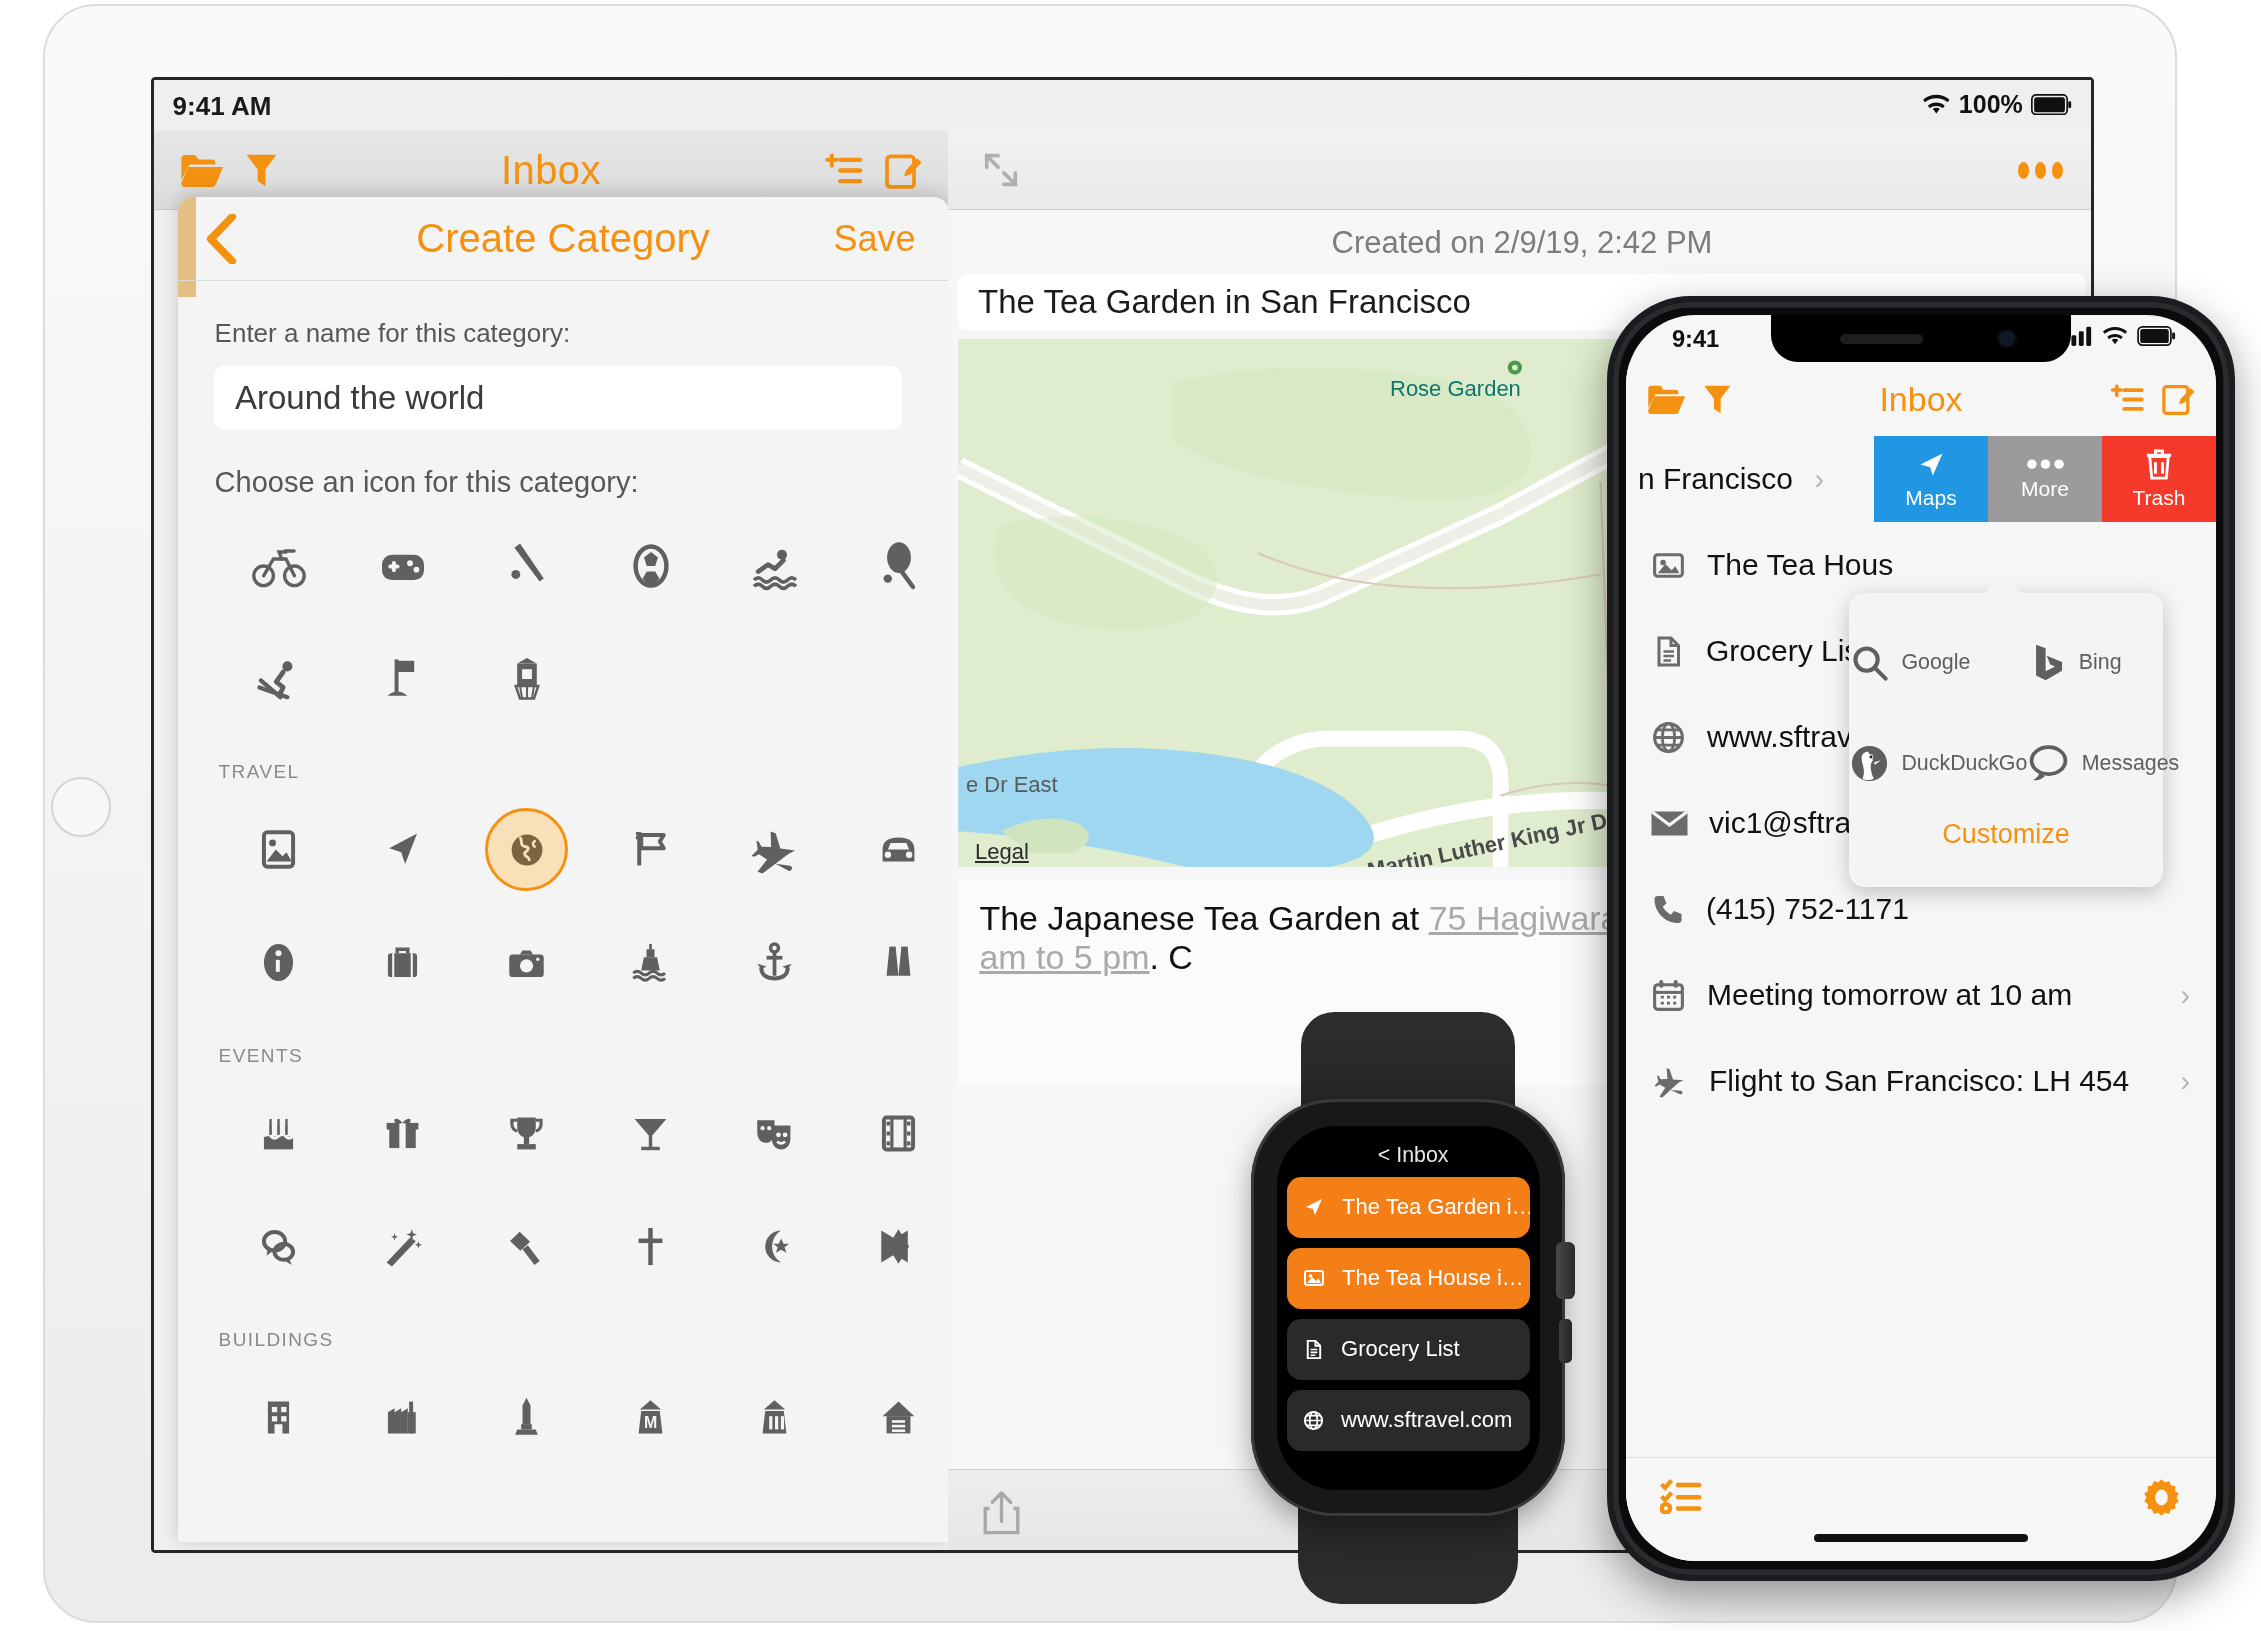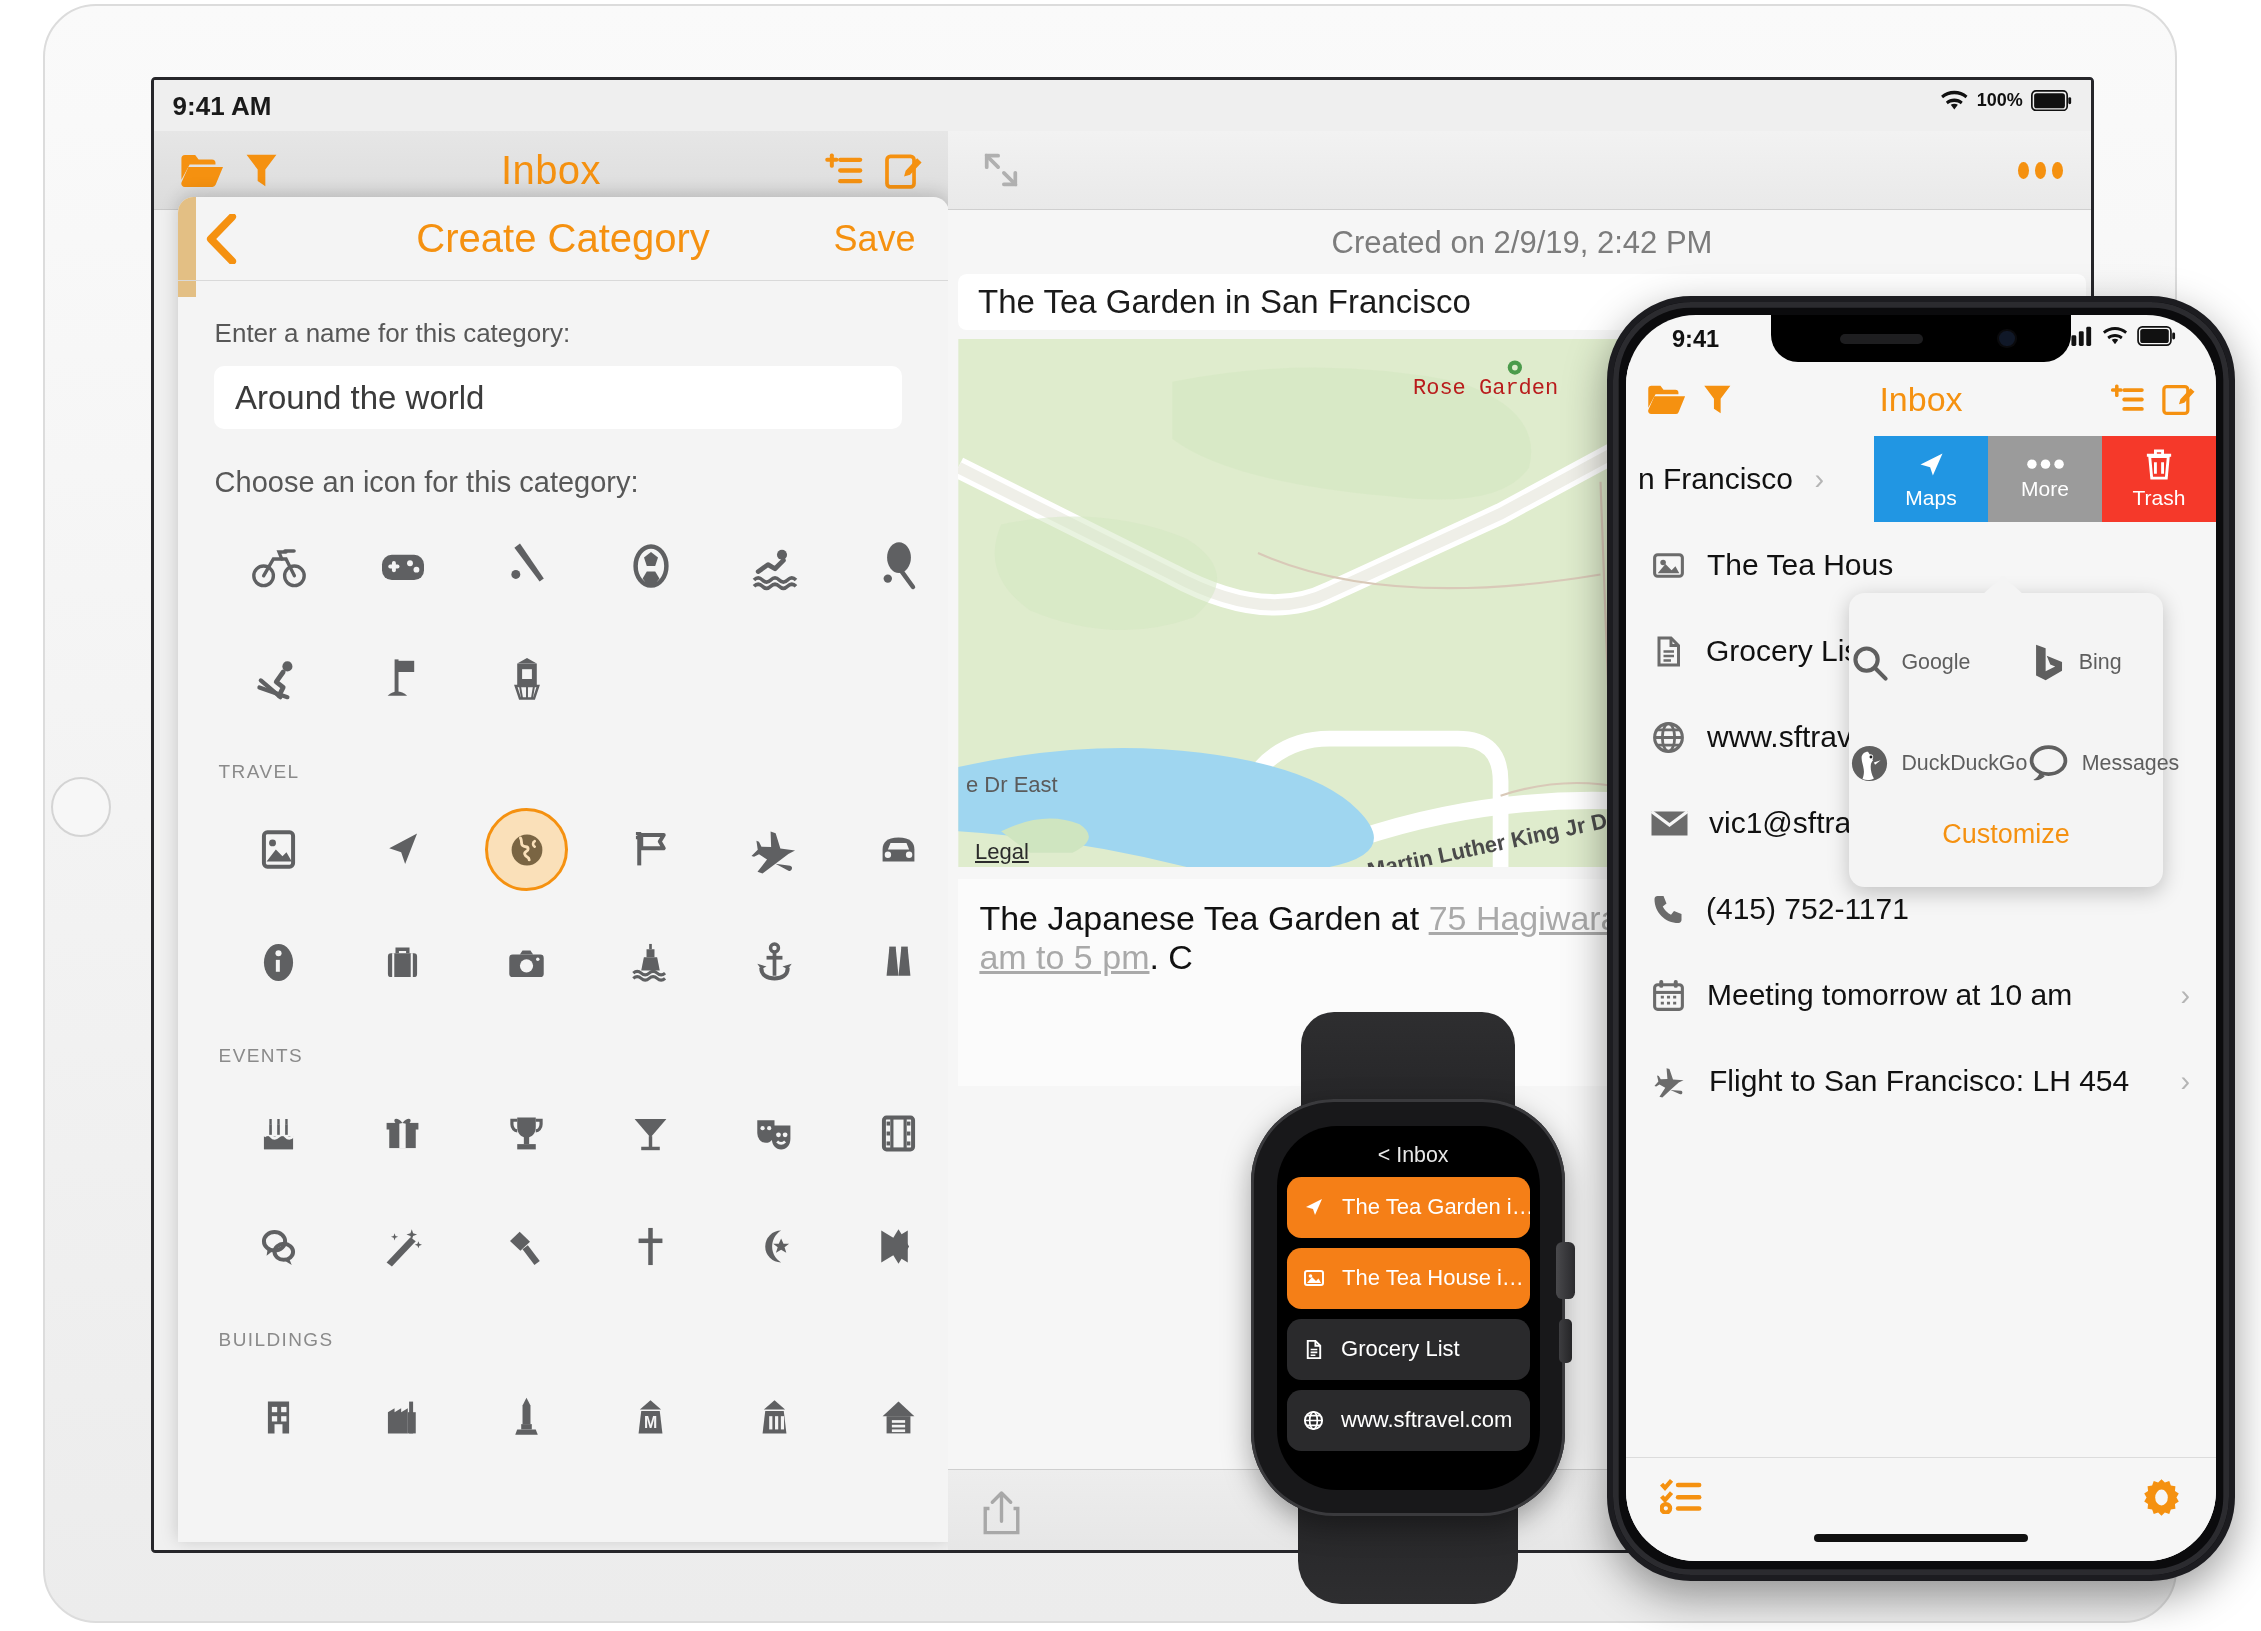--- a/index.html
+++ b/index.html
@@ -35,21 +35,21 @@
     background: #efefef;
   }
   .ipad-time {
     position: absolute; left: 18.6px; top: 11.4px;
     font-size: 26px; font-weight: bold; color: #1a1a1a;
   }
   .ipad-right-status {
     position: absolute; right: 18.6px; top: 10px;
     display: flex; align-items: center; gap: 8.6px;
   }
-  .ipad-battpct { font-size: 18px; font-weight: bold; color: #111; }
+  .ipad-battpct { font-size: 25px; font-weight: bold; color: #111; }
 
   
   .ipad-left-pane {
     position: absolute; left: 0; top: 51px;
     width: 794px; height: 1425px;
     background: #f0f0f0;
   }
   .ipad-toolbar {
     position: absolute; left: 0; top: 0; width: 794px; height: 79px;
     background: linear-gradient(180deg,#e6e6e6 0%,#dcdcdc 100%);
@@ -742,21 +742,21 @@
           <path d="M0 600 Q180 560 340 580 Q500 600 560 660 Q620 720 520 740 L320 740 Q160 700 0 690z" fill="#9fd6f0"></path>
           <path d="M60 690 Q120 660 170 680 Q200 700 160 720 L100 720z" fill="#cfe5c0"></path>
           <path d="M300 60 Q500 20 700 60 Q820 100 800 180 Q760 240 600 220 Q380 200 300 140z" fill="#d4e8c2" opacity="0.6"></path>
           <path d="M60 260 Q200 230 320 280 Q400 330 330 390 Q220 430 100 380 Q30 330 60 260z" fill="#d4e8c2" opacity="0.5"></path>
           <path d="M900 200 L920 740" fill="none" stroke="#d9c9b8" stroke-width="3"></path>
           <path d="M420 300 Q600 380 900 330" fill="none" stroke="#d9c9b8" stroke-width="3"></path>
           <path d="M760 640 Q880 600 1000 650" fill="none" stroke="#d9c9b8" stroke-width="3"></path>
           <circle cx="780" cy="40" r="10" fill="#4b9b4b"></circle>
           <circle cx="780" cy="40" r="4" fill="#dfeccd"></circle>
         </svg>
-        <div class="map-label" style="left:455px; top:37px; color:#b91c1c;font-family:Liberation Mono, monospace;">Rose Garden</div>
+        <div class="map-label" style="left:432px; top:37px; color:#0f766e;">Rose Garden</div>
         <div class="map-label" style="left:854px; top:26px; color:#5b5b5b; transform:rotate(38deg);">John F Ke..</div>
         <div class="map-label" style="left:8px; top:433px; color:#5b5b5b;">e Dr East</div>
         <div class="map-label" style="left:407px; top:493px; color:#4a4a4a; transform:rotate(-12deg); font-weight:bold;">Martin Luther King Jr Dr</div>
         <div class="map-label" style="left:17px; top:500px; color:#2b2b2b; text-decoration:underline;">Legal</div>
         <div class="map-pin"></div>
       </div>
 
       <div class="note-body-card">
         <span>The Japanese Tea Garden at </span><span class="lnk">75 Hagiwara</span><span> is opened every day </span><span class="lnk">from 9 am to 5 pm</span><span>. C</span>
       </div>

